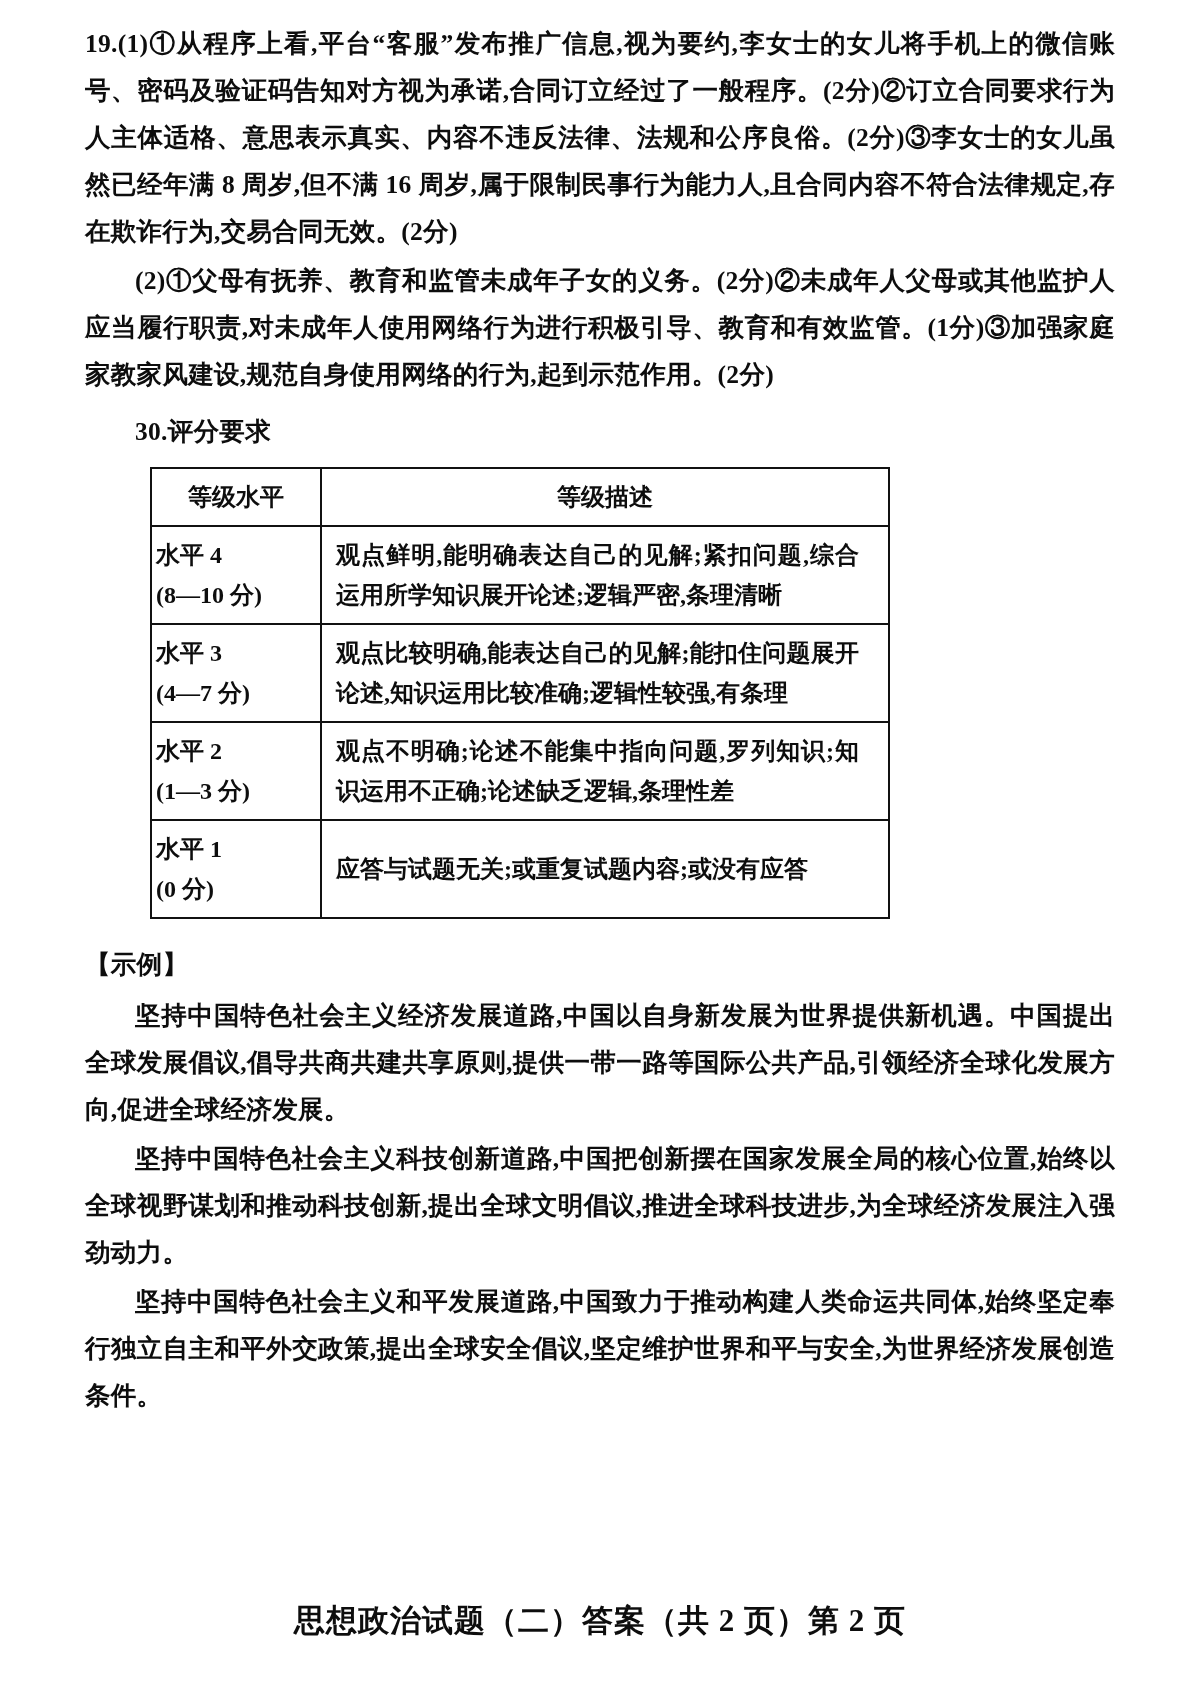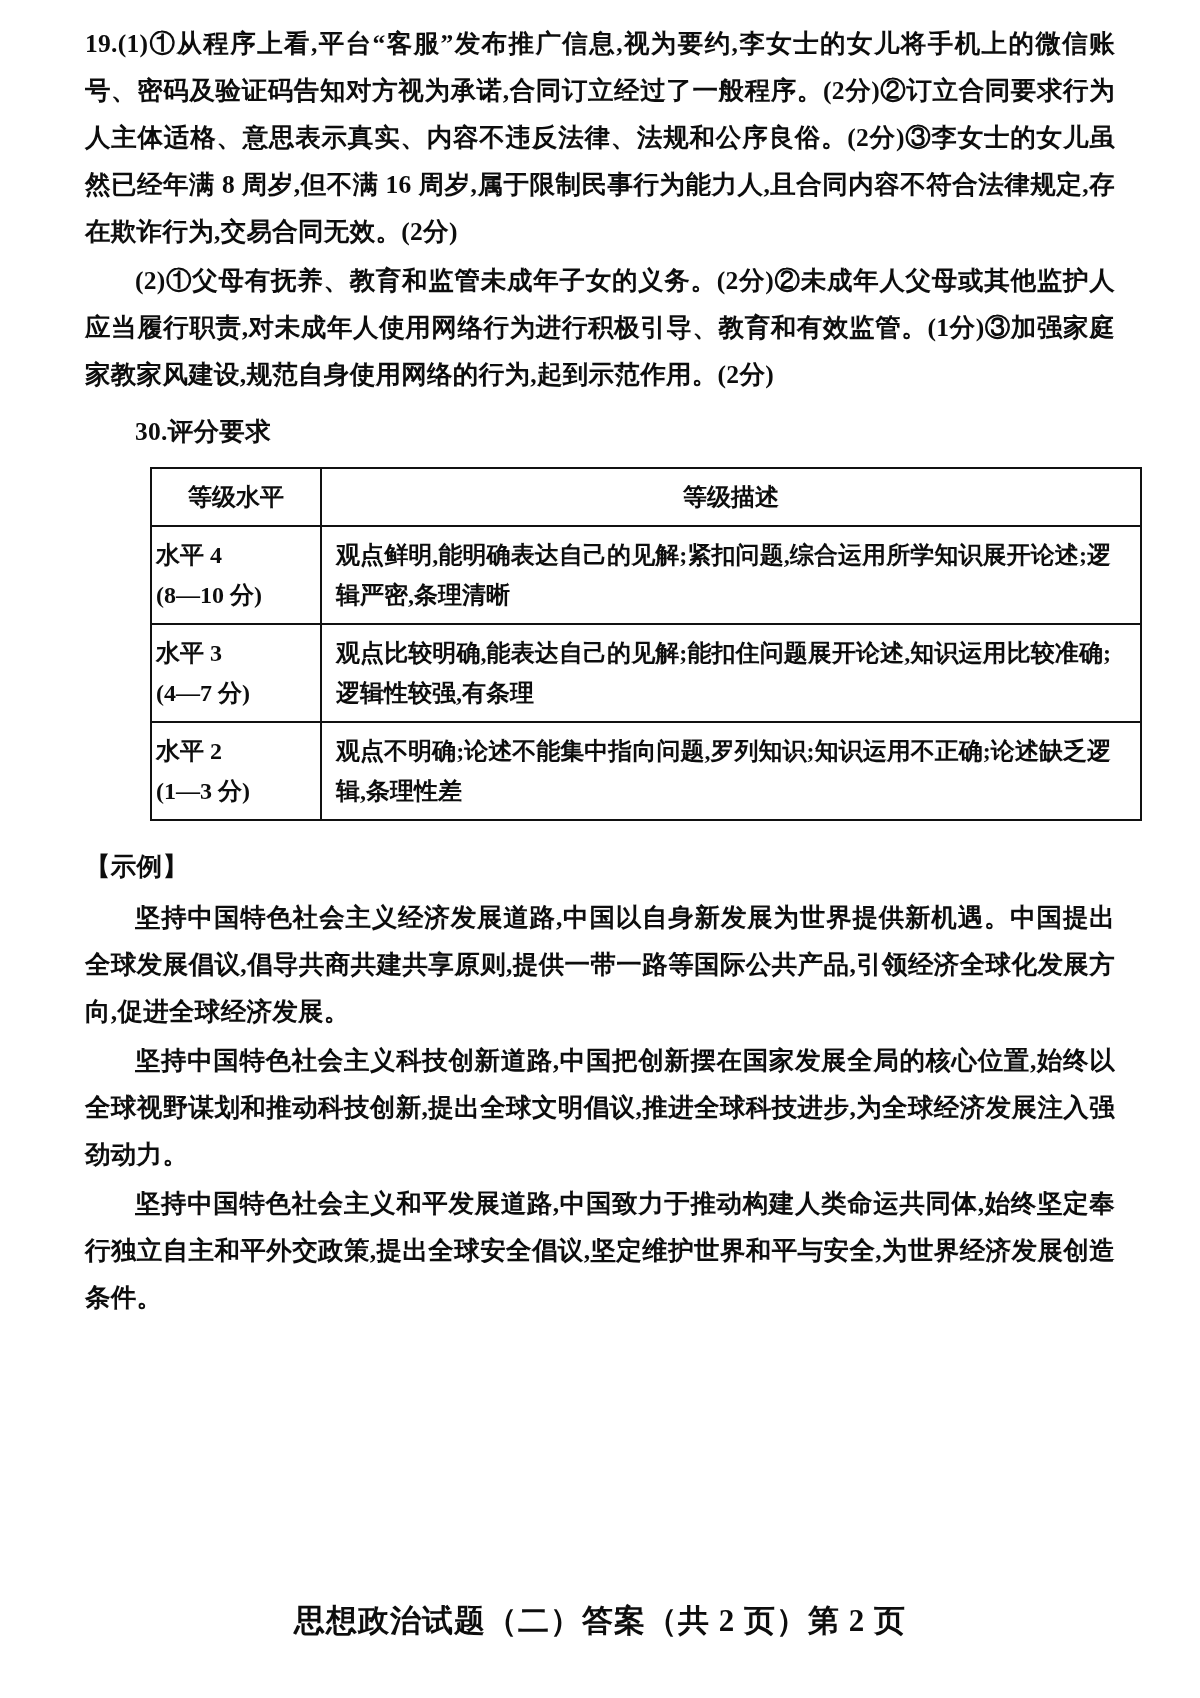--- a/index.html
+++ b/index.html
@@ -44,21 +44,21 @@
   .q-block {
     margin-bottom: 6px;
   }
   .q20 {
     margin-top: 10px;
     margin-bottom: 12px;
   }
   table.rubric {
     border-collapse: collapse;
     margin-left: 65px;
-    width: 992px;
+    width: 740px;
     table-layout: fixed;
   }
   table.rubric td {
     border: 2px solid #111;
     padding: 8px 10px;
     font-size: 24px;
     line-height: 40px;
     font-weight: 700;
     vertical-align: middle;
   }
@@ -121,20 +121,25 @@
         <tr>
           <td class="level">水平 3
 (4—7 分)</td>
           <td class="desc">观点比较明确,能表达自己的见解;能扣住问题展开论述,知识运用比较准确;逻辑性较强,有条理</td>
         </tr>
         <tr>
           <td class="level">水平 2
 (1—3 分)</td>
           <td class="desc">观点不明确;论述不能集中指向问题,罗列知识;知识运用不正确;论述缺乏逻辑,条理性差</td>
         </tr>
+        <tr>
+          <td class="level">水平 1
+(0 分)</td>
+          <td class="desc">应答与试题无关;或重复试题内容;或没有应答</td>
+        </tr>
       </tbody>
     </table>
 
     <p class="example-title">【示例】</p>
 
     <p class="indent">坚持中国特色社会主义经济发展道路,中国以自身新发展为世界提供新机遇。中国提出全球发展倡议,倡导共商共建共享原则,提供一带一路等国际公共产品,引领经济全球化发展方向,促进全球经济发展。</p>
     <p class="indent">坚持中国特色社会主义科技创新道路,中国把创新摆在国家发展全局的核心位置,始终以全球视野谋划和推动科技创新,提出全球文明倡议,推进全球科技进步,为全球经济发展注入强劲动力。</p>
     <p class="indent">坚持中国特色社会主义和平发展道路,中国致力于推动构建人类命运共同体,始终坚定奉行独立自主和平外交政策,提出全球安全倡议,坚定维护世界和平与安全,为世界经济发展创造条件。</p>
 
   </div>

